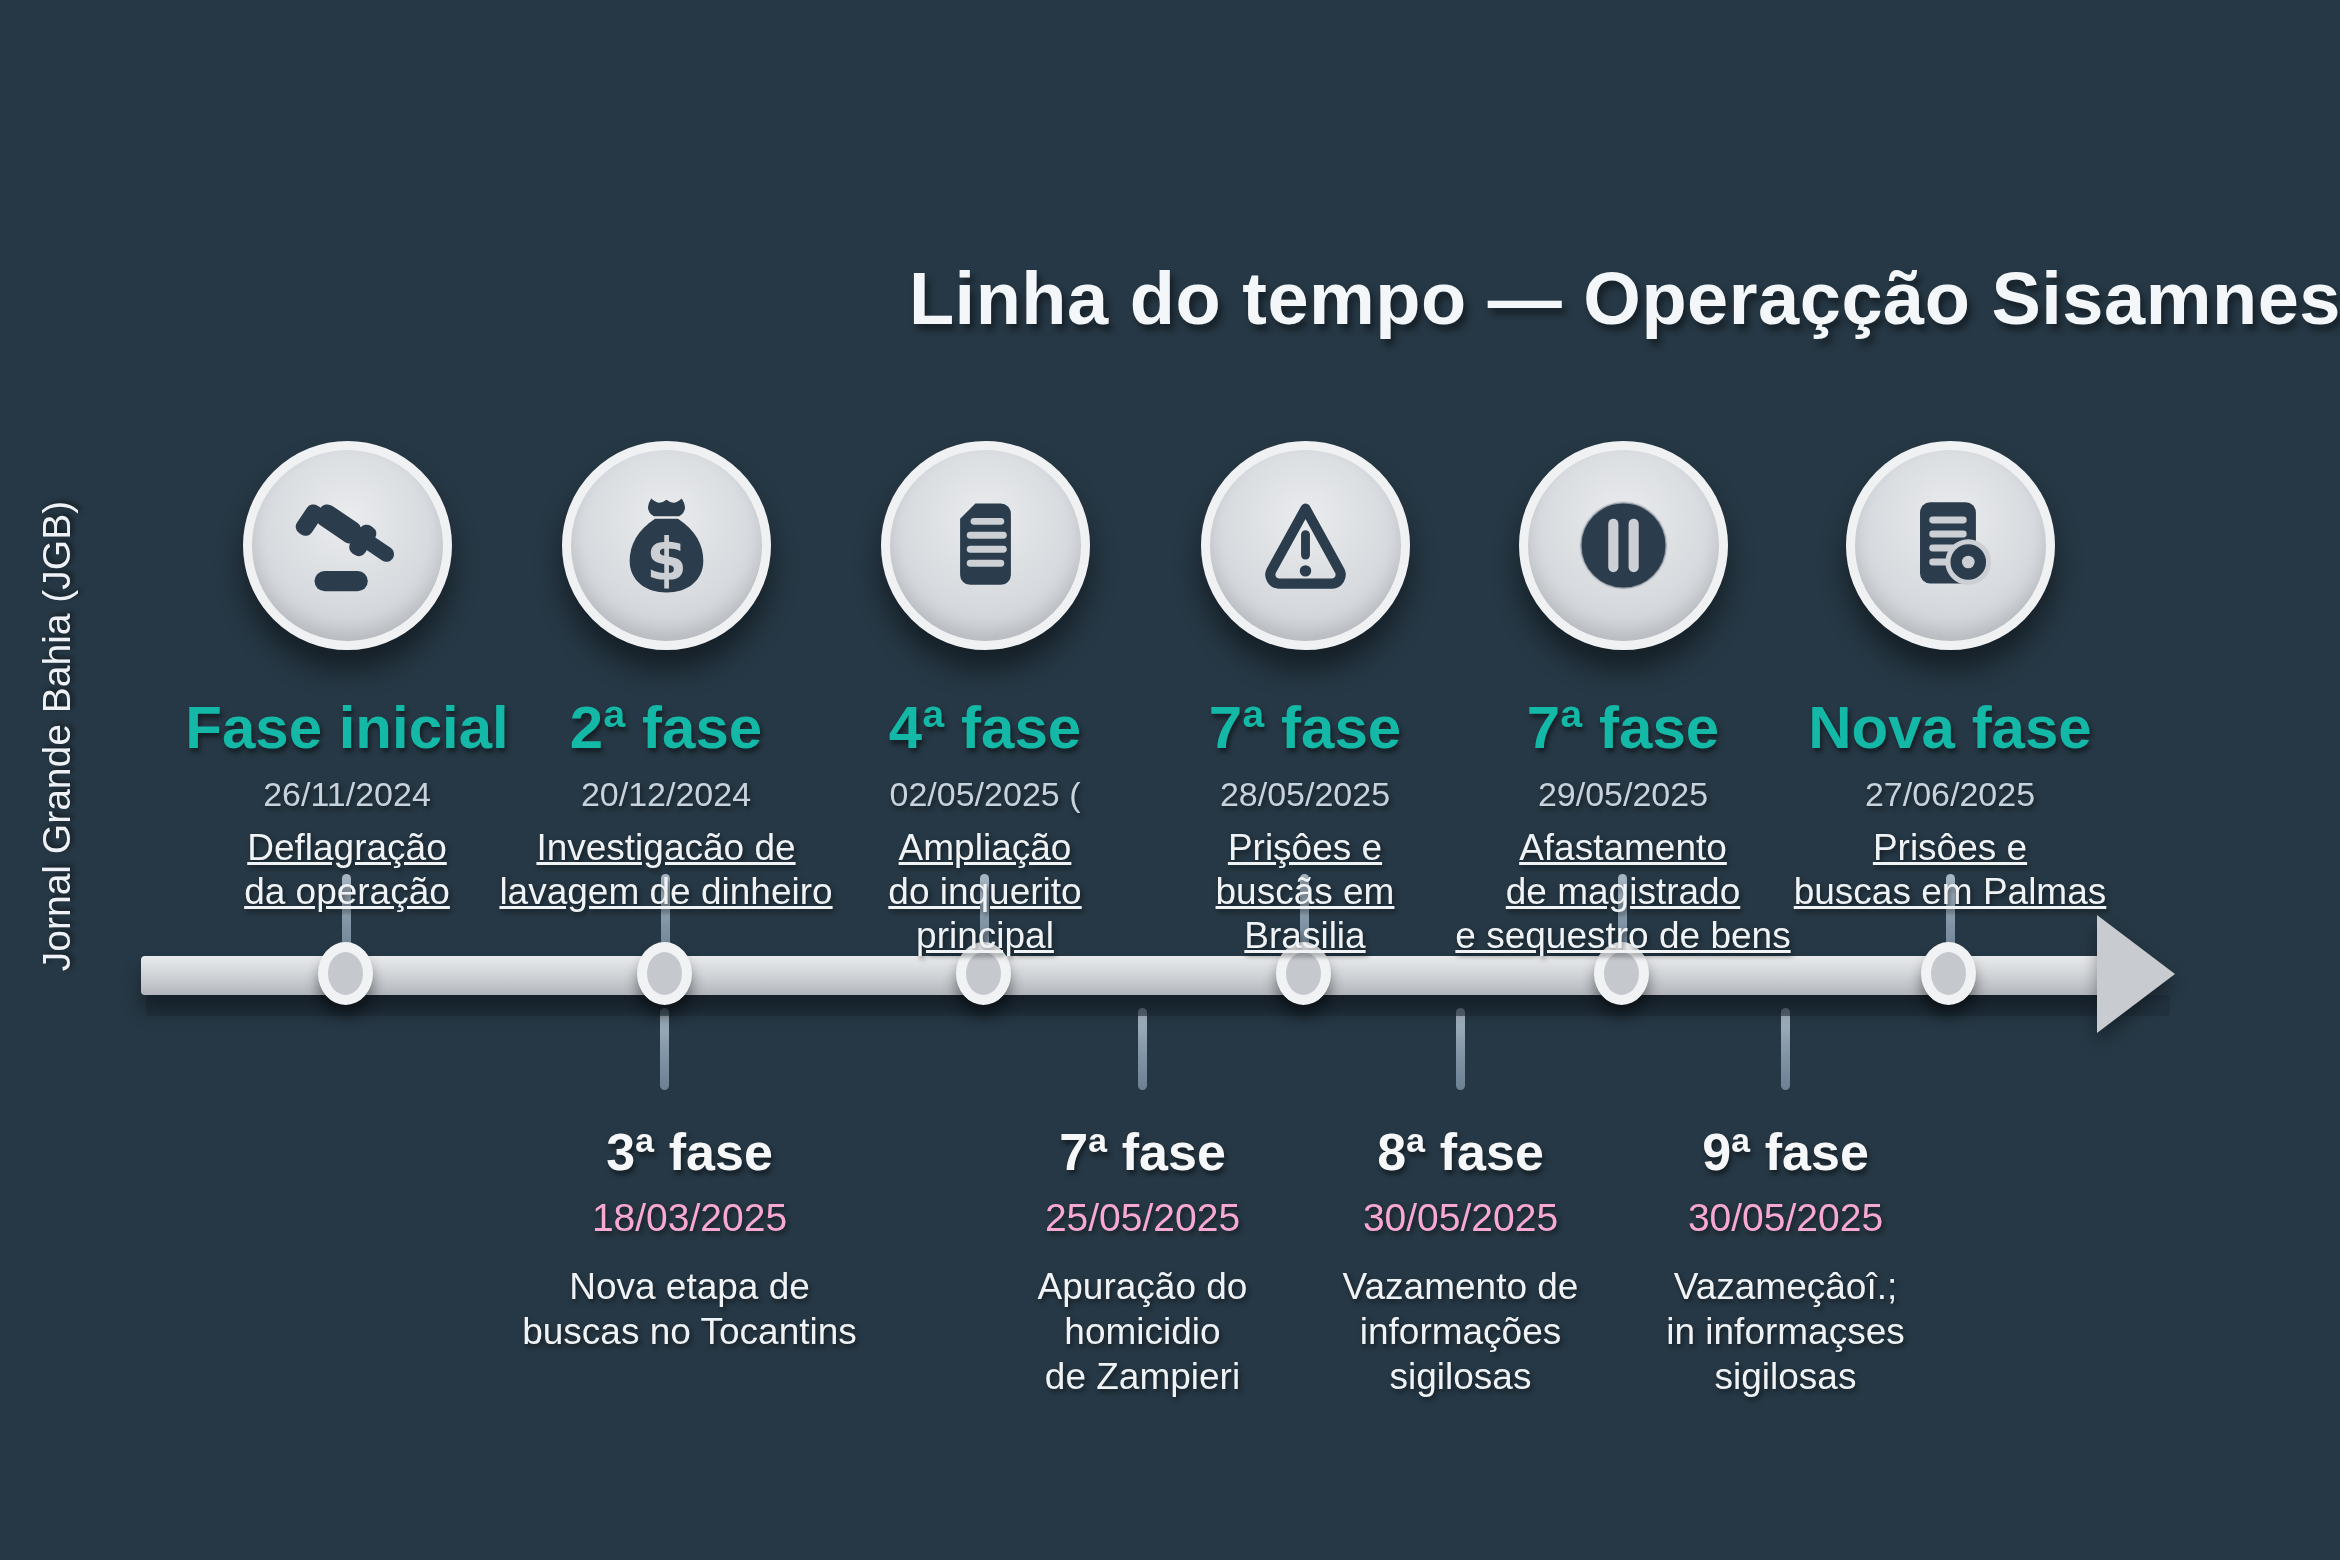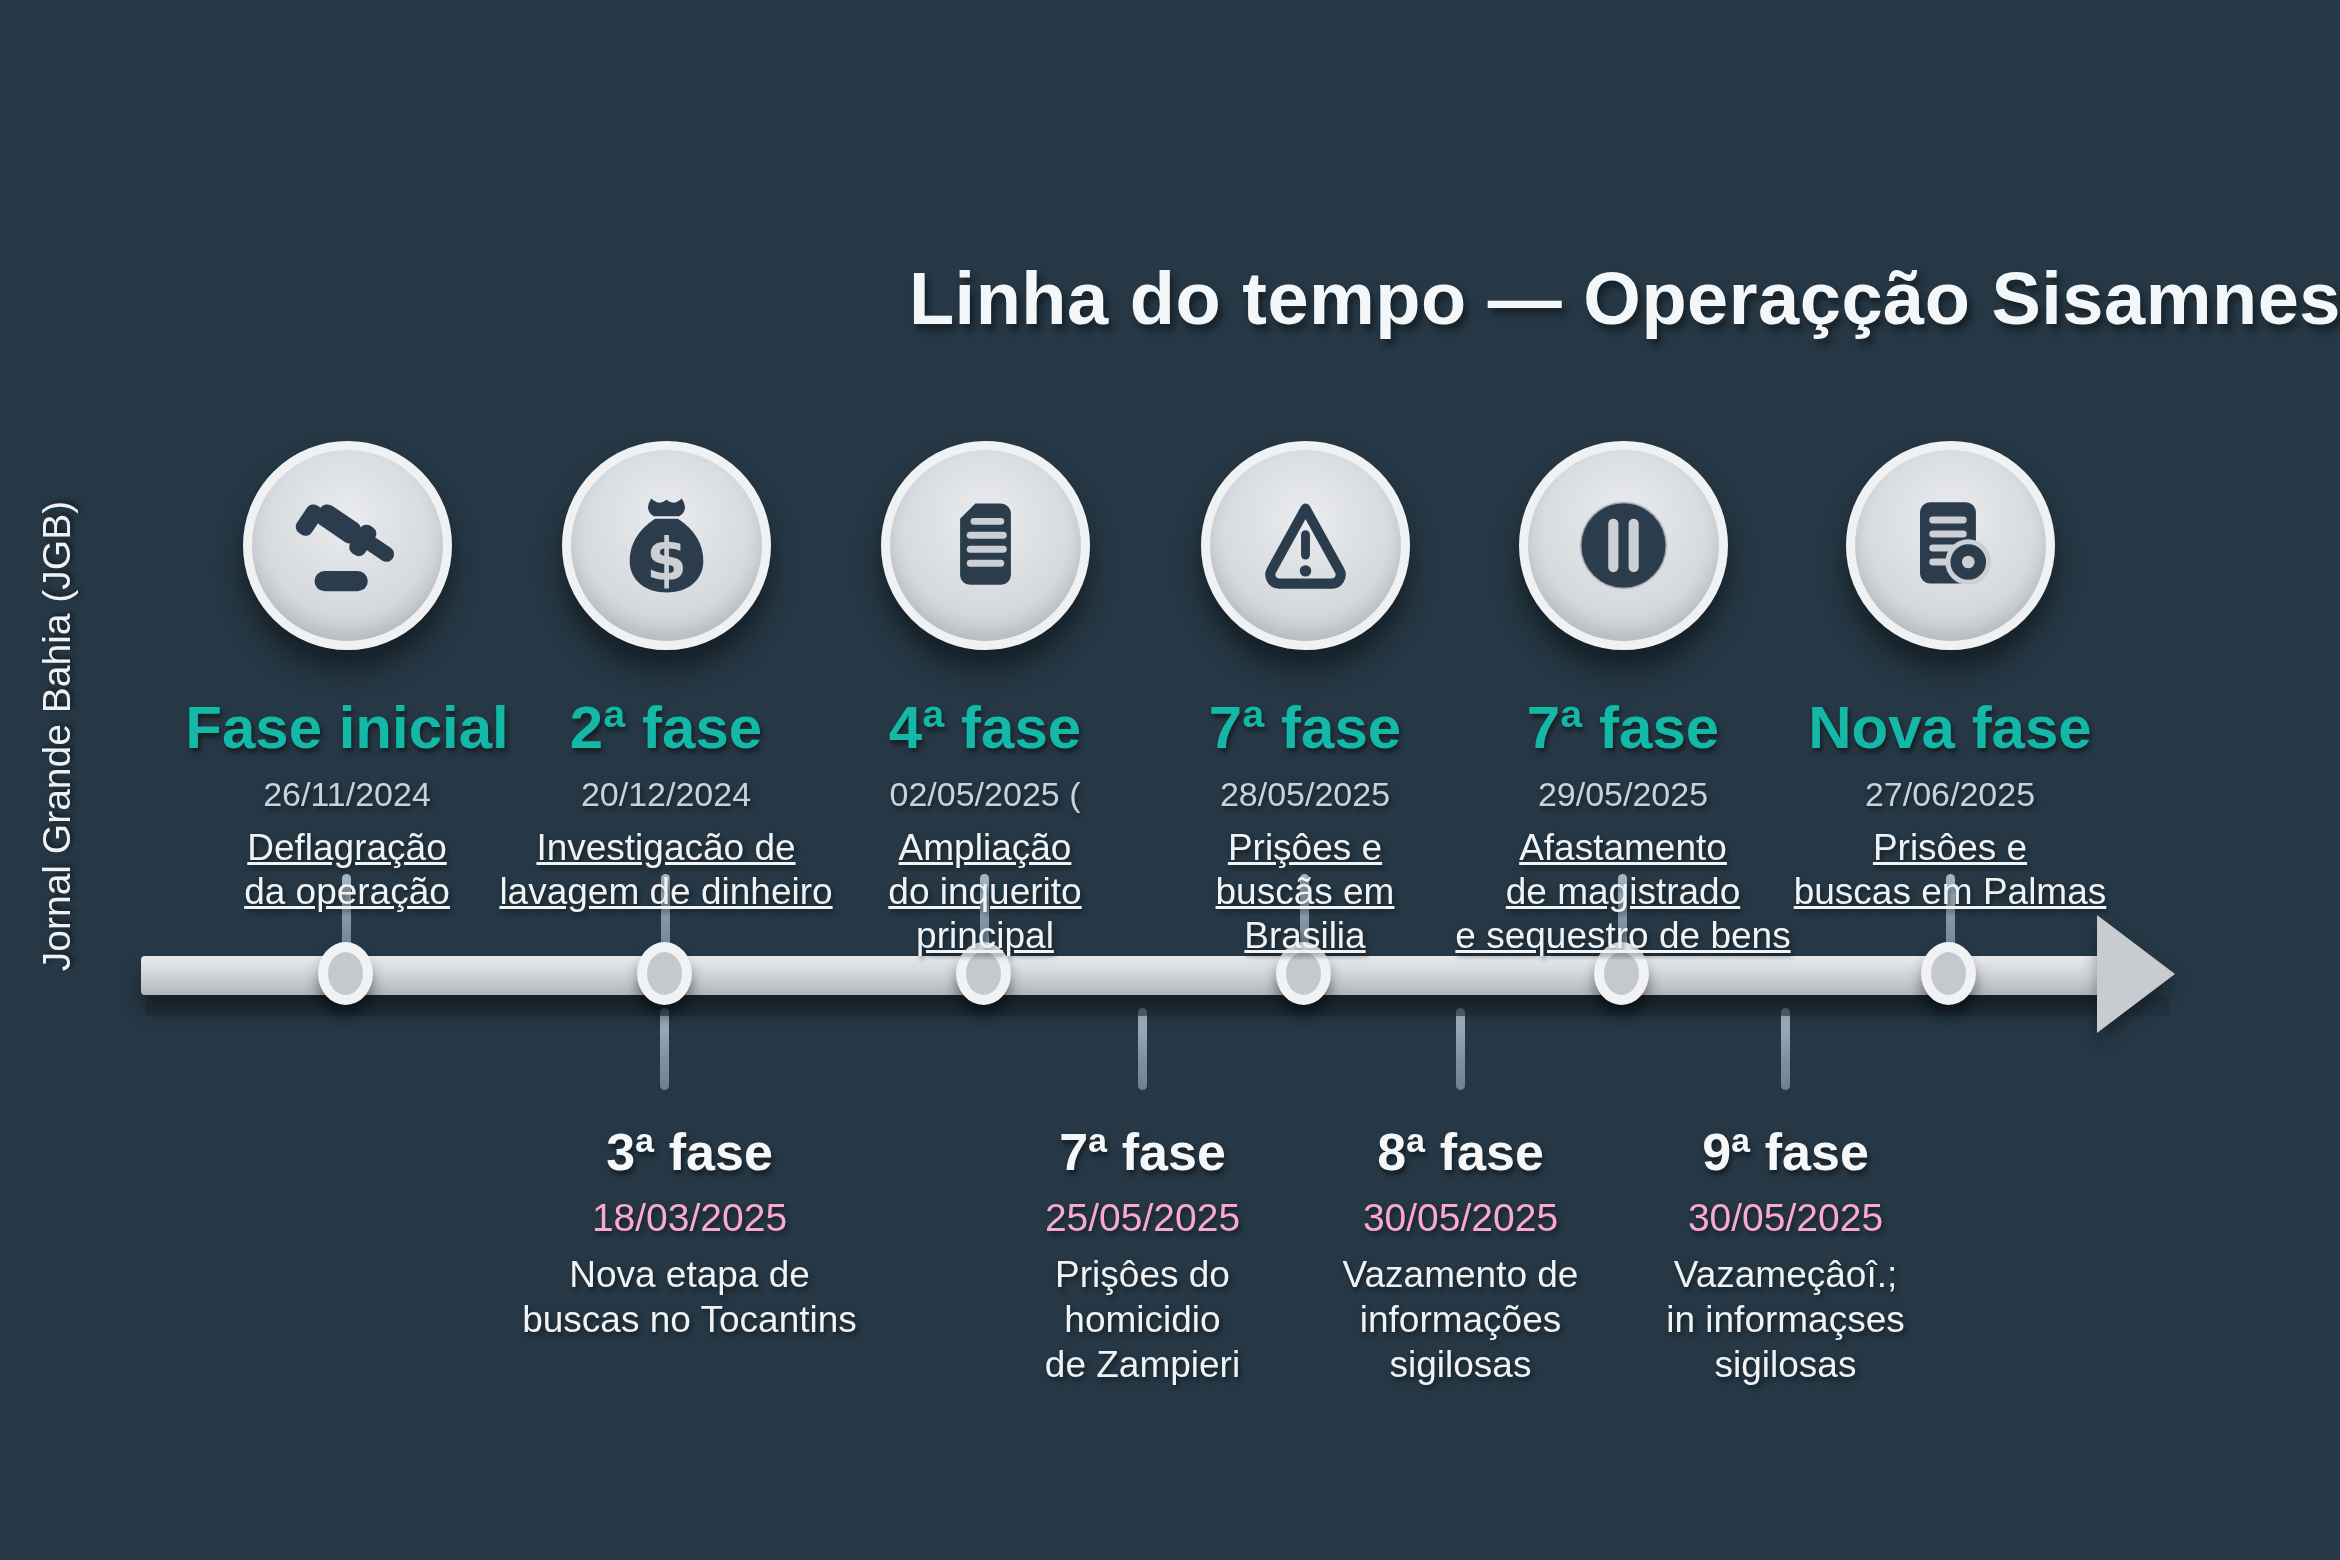--- a/index.html
+++ b/index.html
@@ -57,21 +57,21 @@
     display:flex;align-items:center;justify-content:center;
   }
   .badge svg{width:127px;height:127px;display:block;}
   .p-title{margin-top:43px;font-size:60px;font-weight:700;color:#14b8a6;text-shadow:2px 3.9px 4.9px rgba(0,0,0,.5);}
   .p-date{margin-top:13px;font-size:34px;color:#c7d2dd;text-shadow:2px 2.9px 4.9px rgba(0,0,0,.5);}
   .p-desc{margin-top:11.7px;font-size:37px;line-height:1.2;color:#eff3f6;white-space:pre-line;text-shadow:2px 2.9px 4.9px rgba(0,0,0,.5);text-decoration:underline;}
   
   .b-item{position:absolute;top:1122px;width:429px;text-align:center;z-index:4;}
   .b-title{font-size:52px;font-weight:700;color:#f5f7f9;text-shadow:2px 3.9px 4.9px rgba(0,0,0,.5);}
   .b-date{margin-top:13.7px;font-size:39px;color:#f9a8d4;text-shadow:2px 2.9px 4.9px rgba(0,0,0,.5);}
-  .b-desc{margin-top:12px;font-size:37px;line-height:1.22;color:#eff3f6;white-space:pre-line;text-shadow:2px 2.9px 4.9px rgba(0,0,0,.5);}
+  .b-desc{margin-top:24px;font-size:37px;line-height:1.22;color:#eff3f6;white-space:pre-line;text-shadow:2px 2.9px 4.9px rgba(0,0,0,.5);}
 </style>
 </head>
 <body>
 
 <div class="canvas">
 
   <div class="source">Jornal Grande Bahia (JGB)</div>
   <h1 class="title">Linha do tempo — Operaçção Sisamnes</h1>
 
   <div class="stem up" style="left:342px"></div>
@@ -204,21 +204,21 @@
   <div class="b-item" style="left:475px">
     <div class="b-title">3ª fase</div>
     <div class="b-date">18/03/2025</div>
     <div class="b-desc">Nova etapa de
 buscas no Tocantins</div>
   </div>
 
   <div class="b-item" style="left:928px">
     <div class="b-title">7ª fase</div>
     <div class="b-date">25/05/2025</div>
-    <div class="b-desc">Prişôes do
+    <div class="b-desc">Apuração do
 homicidio
 de Zampieri</div>
   </div>
 
   <div class="b-item" style="left:1246px">
     <div class="b-title">8ª fase</div>
     <div class="b-date">30/05/2025</div>
     <div class="b-desc">Vazamento de
 informações
 sigilosas</div>

